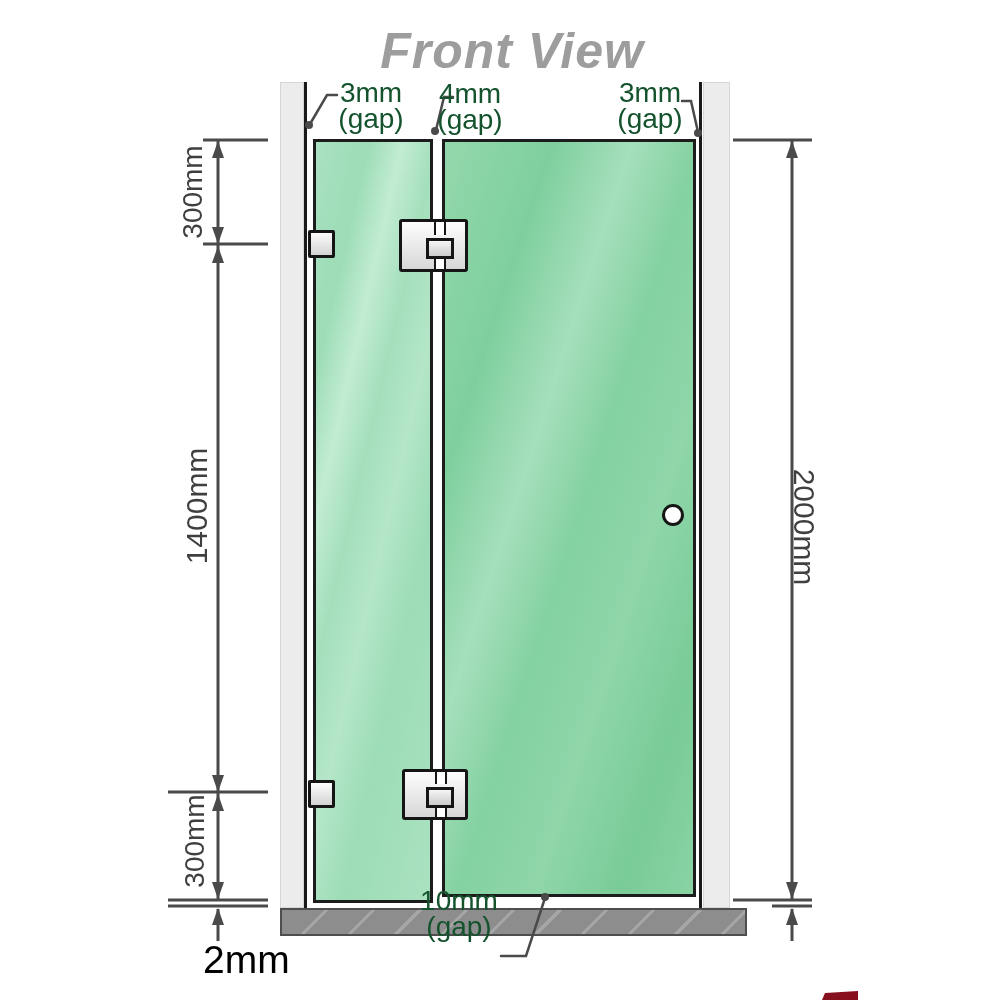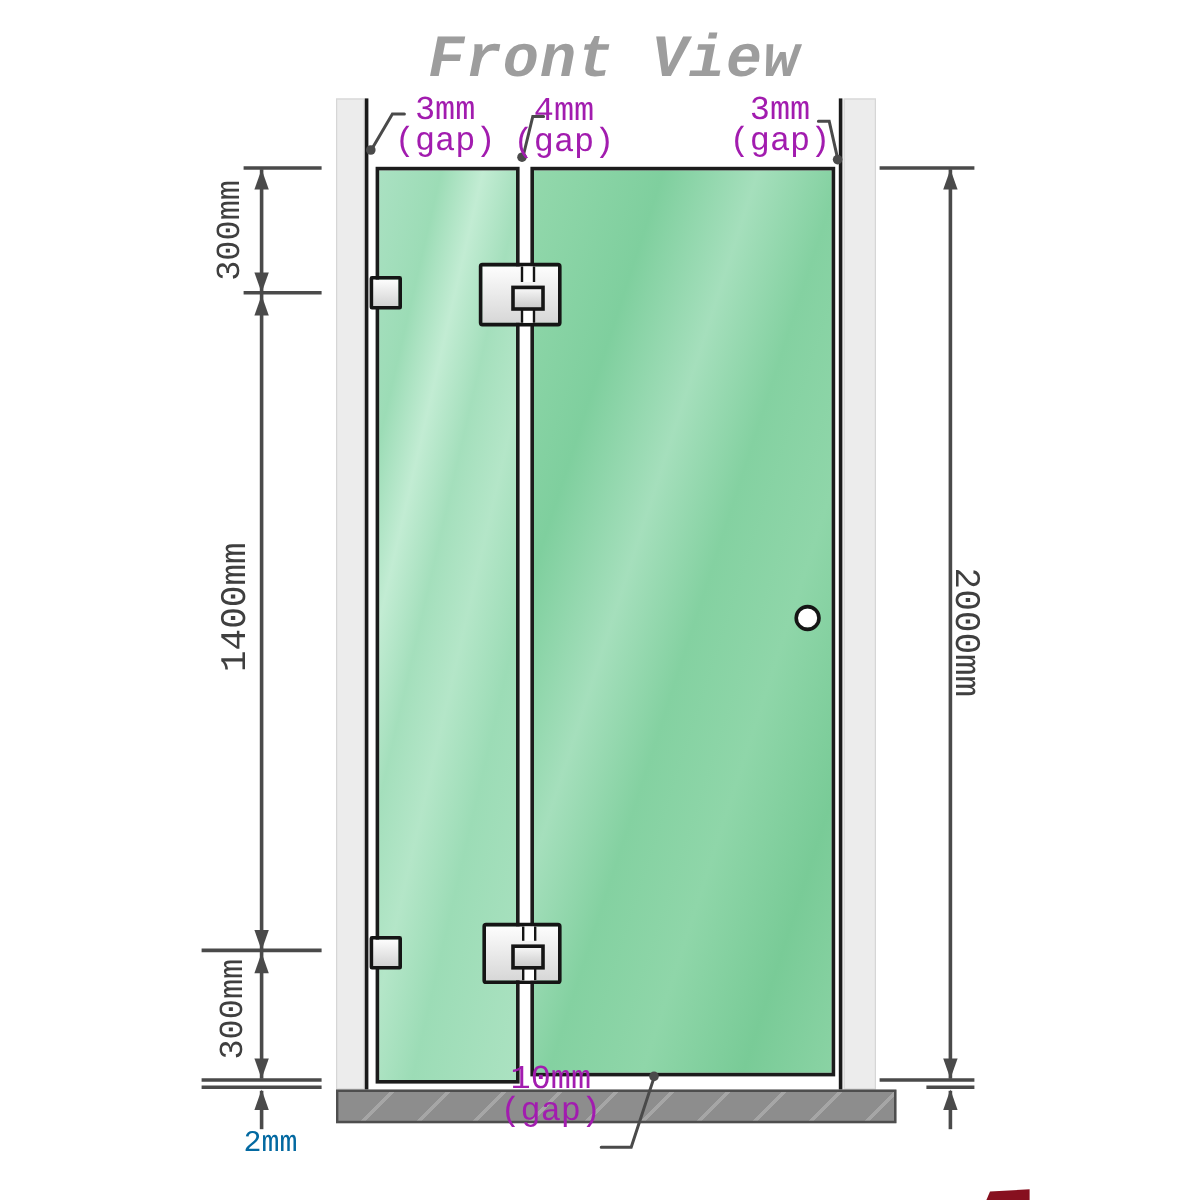--- a/index.html
+++ b/index.html
@@ -1,18 +1,18 @@
 <!DOCTYPE html>
 <html><head>
 <meta charset="utf-8">
 <style>
   html,body{margin:0;padding:0;background:#fff;}
   .stage{
     position:relative;width:888px;height:1000px;background:#ffffff;overflow:hidden;
-    font-family:Liberation Mono, monospace;
+    font-family:Liberation Sans, sans-serif;
   }
   
   .title{
     position:absolute;left:512px;top:22px;transform:translateX(-50%);
     font-size:50px;font-weight:bold;font-style:italic;color:#9d9d9d;
     letter-spacing:1px;white-space:nowrap;
   }
   
   .wall-post{position:absolute;background:#ececec;border:1px solid #d6d6d6;box-sizing:border-box;}
   .wall-line{position:absolute;background:#1a1a1a;}
@@ -48,24 +48,24 @@
     border:3px solid #151515;border-radius:2px;
   }
   .knob{
     position:absolute;left:662px;top:504px;width:22px;height:22px;border-radius:50%;
     background:radial-gradient(circle at 40% 35%,#ffffff 60%,#e9e9e9);
     border:3px solid #151515;box-sizing:border-box;
   }
   
   .gap-label{
     position:absolute;width:96px;text-align:center;
-    font-size:28px;line-height:26px;color:#a21caf;
+    font-size:28px;line-height:26px;color:#14532d;
   }
   .gap-label span{display:block;}
-  .small-label{position:absolute;font-size:25px;color:#0369a1;white-space:nowrap;}
+  .small-label{position:absolute;font-size:39px;color:#000000;white-space:nowrap;}
   .vlabel{
     position:absolute;font-size:29px;color:#3f3f3f;white-space:nowrap;
   }
   .rot-ccw{transform:translate(-50%,-50%) rotate(-90deg);}
   .rot-cw{transform:translate(-50%,-50%) rotate(90deg);}
   svg.overlay{position:absolute;left:0;top:0;}
 </style>
 </head>
 <body>
 

